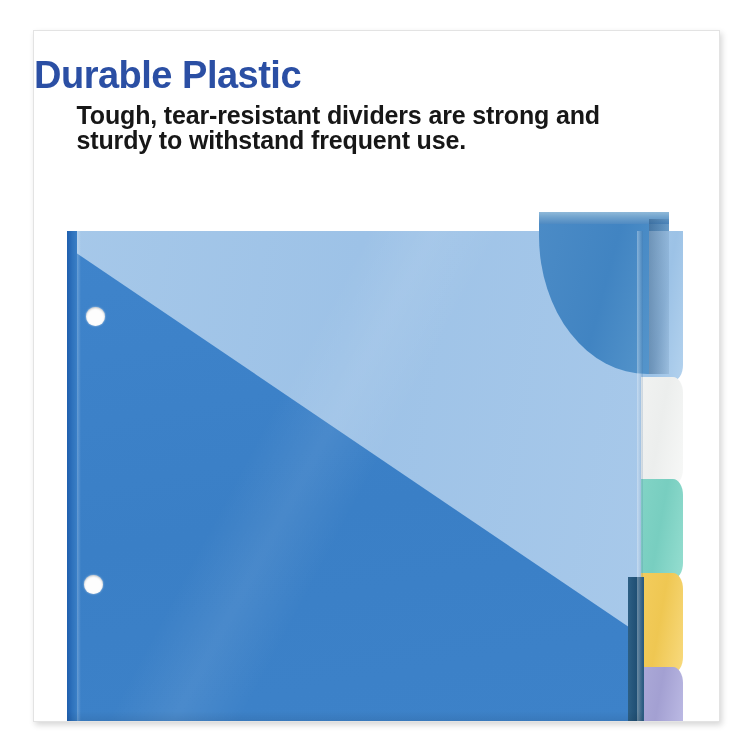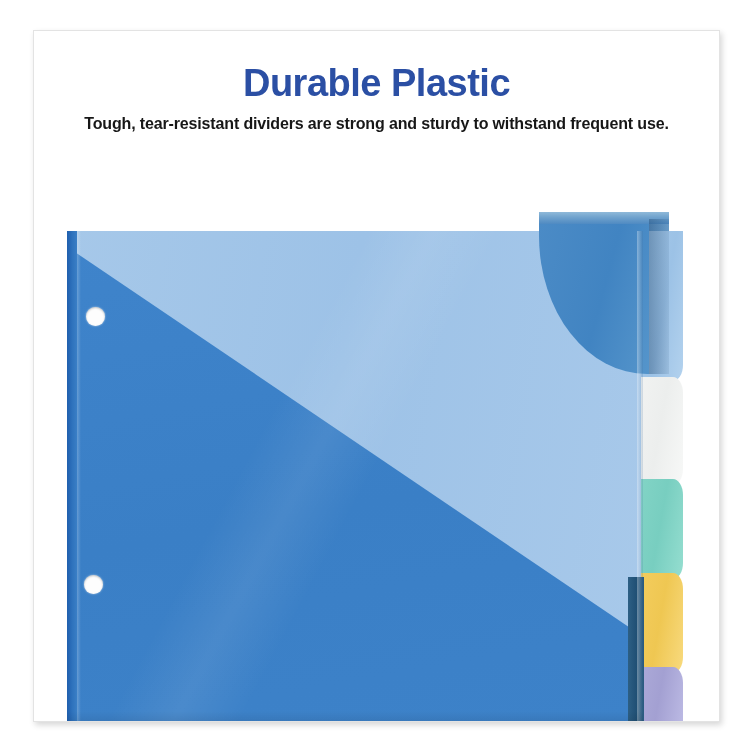--- a/index.html
+++ b/index.html
@@ -32,39 +32,39 @@
     background: #ffffff;
     border: 1px solid #e3e3e3;
     box-shadow: 2px 3px 6px rgba(0,0,0,0.16);
     overflow: hidden;
   }
 
   
   .text-block {
     position: absolute;
     left: 0;
-    top: 8px;
+    top: 0;
     width: 685px;
-    text-align: center;
+    text-align: left;
     padding-top: 22px;
     box-sizing: border-box;
   }
   .headline {
     margin: 0;
     font-size: 38px;
     line-height: 44px;
     font-weight: 700;
     letter-spacing: -0.5px;
     color: #2b4fa4;
     font-family: "Liberation Sans", sans-serif;
   }
   .subhead {
     margin: 6px auto 0 auto;
     width: 600px;
-    font-size: 16px;
+    font-size: 25px;
     line-height: 25px;
     font-weight: 700;
     color: #171717;
     letter-spacing: -0.15px;
     font-family: "Liberation Sans", sans-serif;
   }
 
   
   .photo {
     position: absolute;

